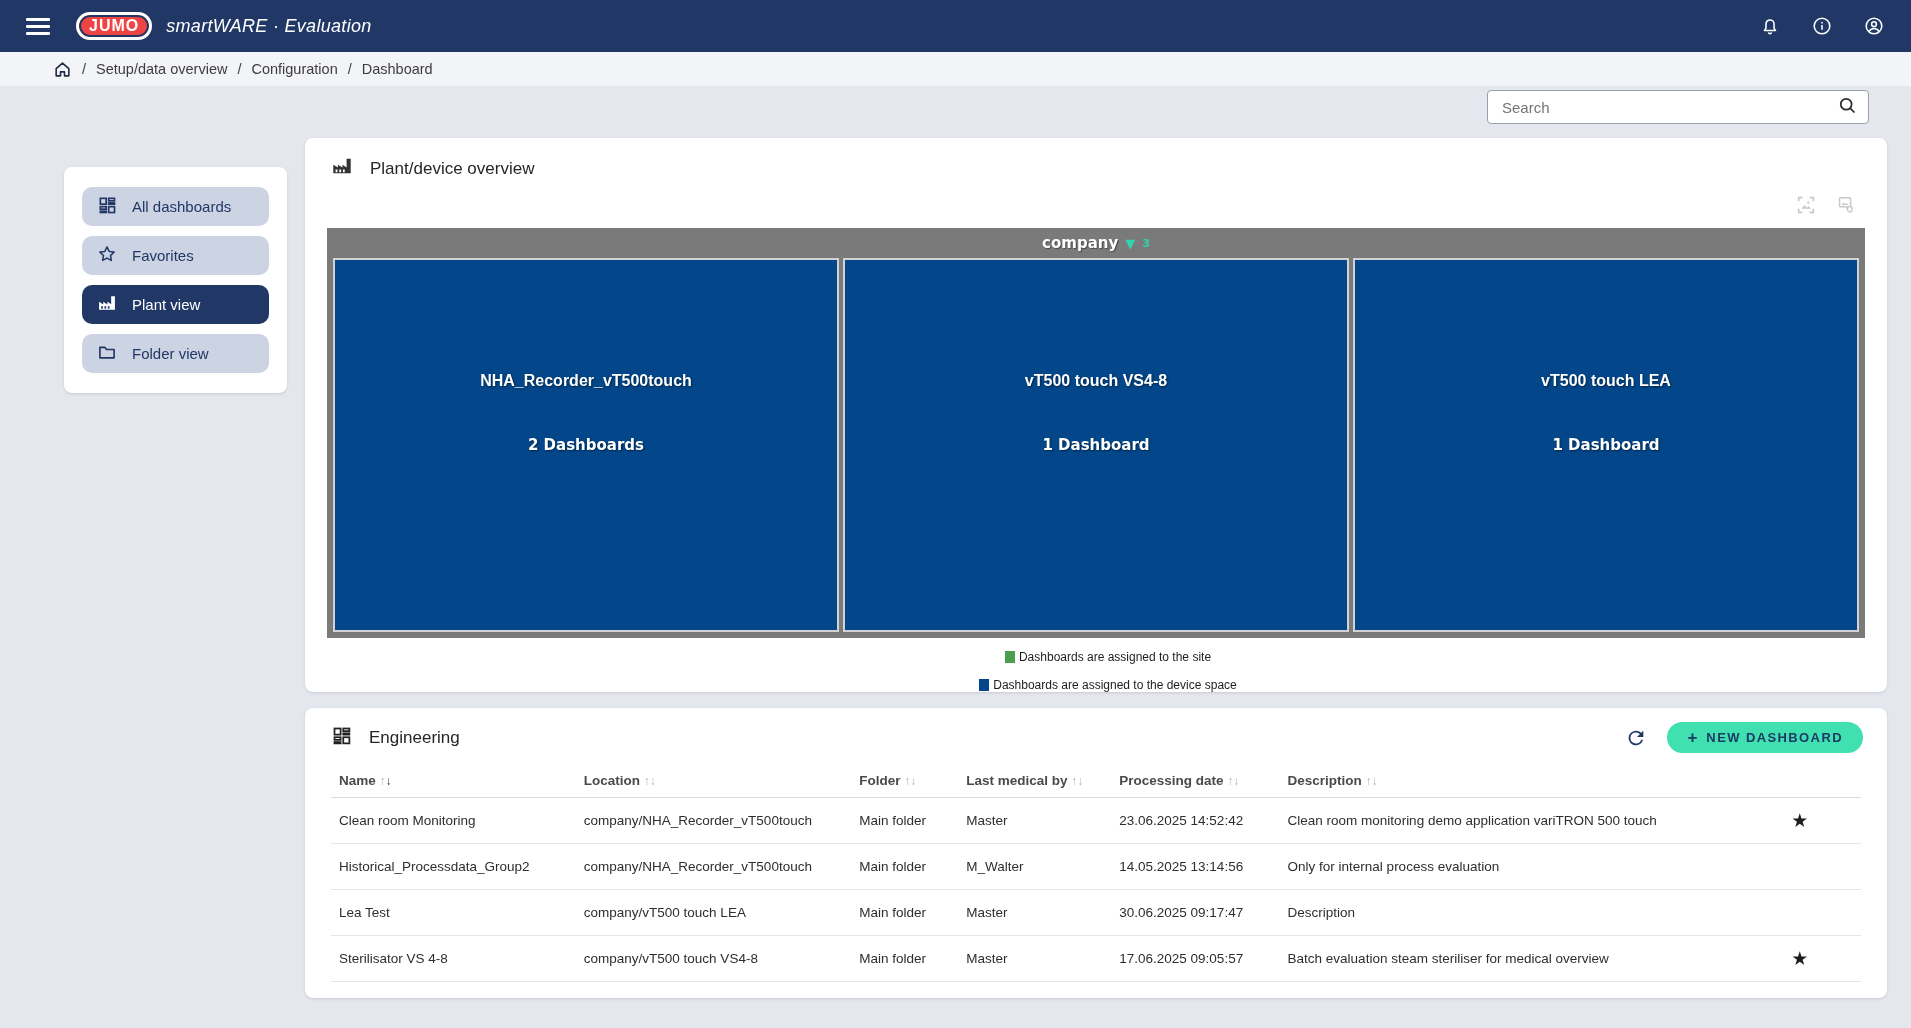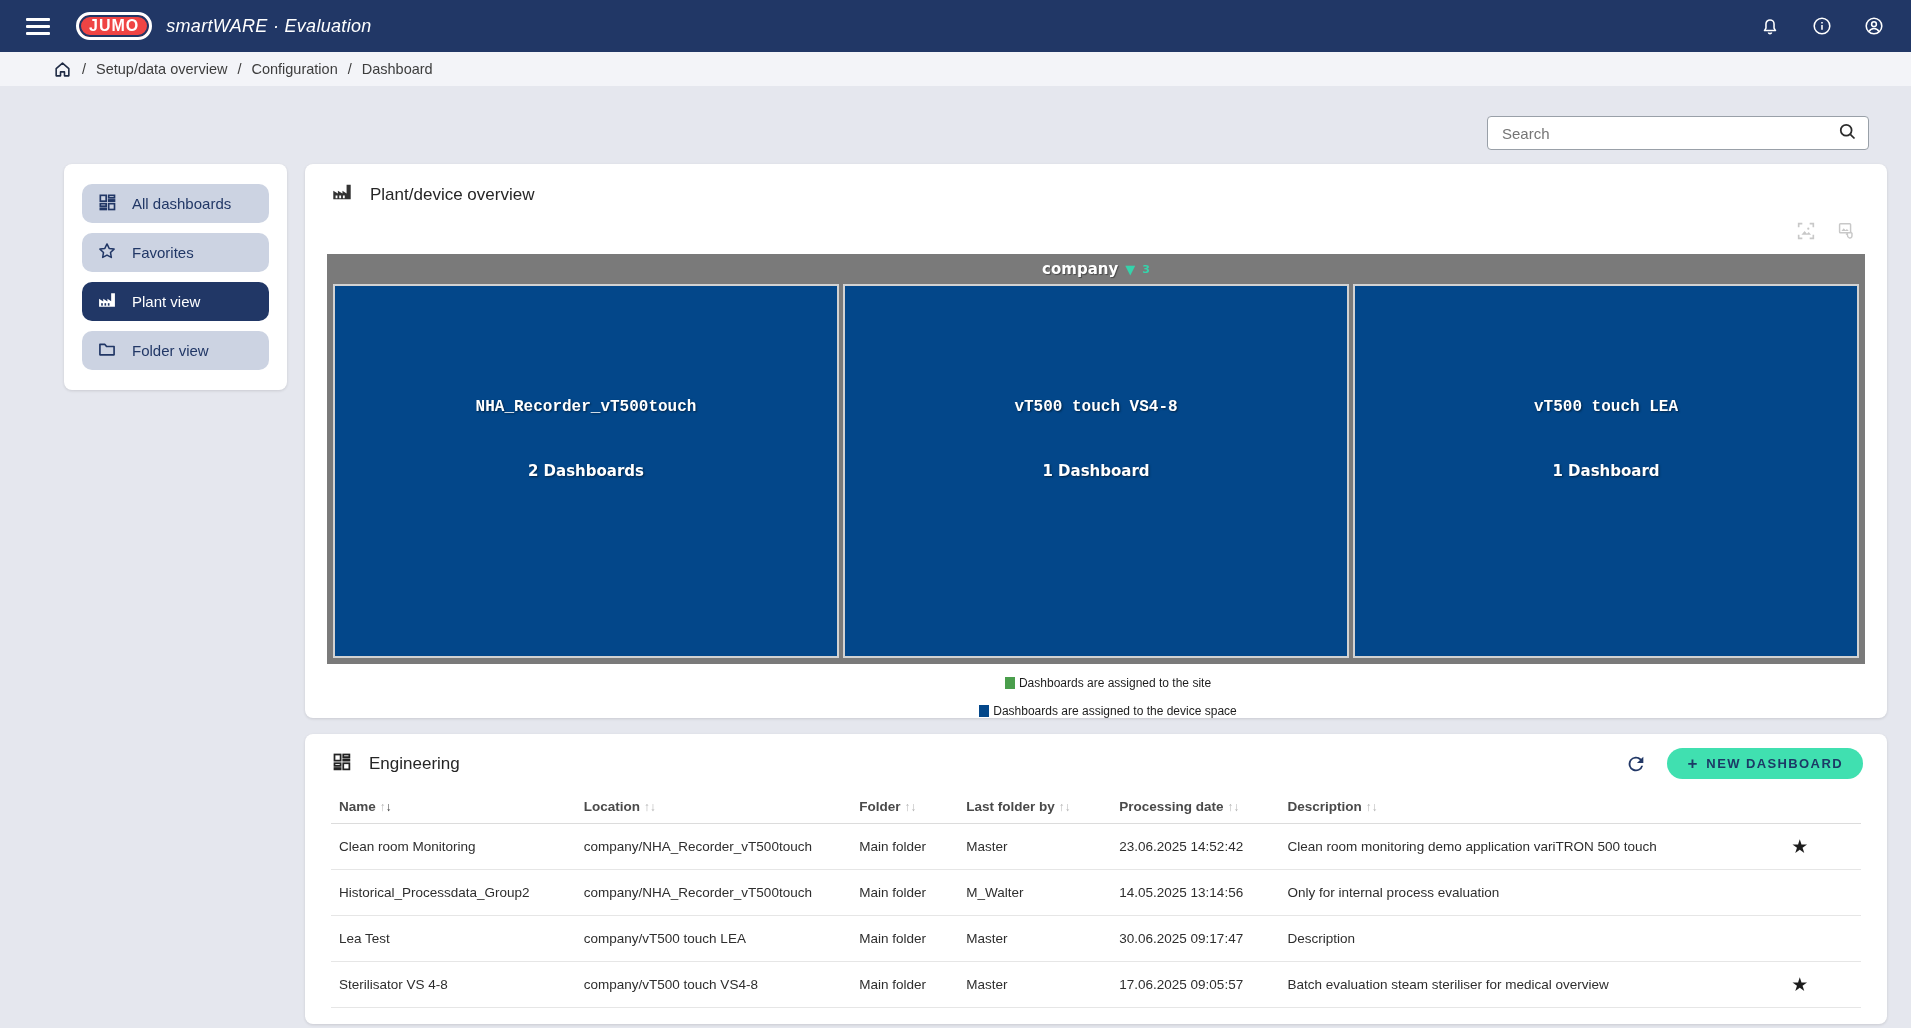--- a/index.html
+++ b/index.html
@@ -17,31 +17,31 @@
   .nav-icons svg { display:block; cursor:pointer; }
 
   
   .breadcrumb-bar { height:34px; background:#f3f4f8; display:flex; align-items:center; padding-left:53px; gap:10px;
                     font-size:14.5px; color:#3d3d3d; }
   .crumb { cursor:pointer; }
   .crumb-sep { color:#3d3d3d; }
   .home-ic { display:flex; align-items:center; cursor:pointer; }
 
   
-  .search-row { display:flex; justify-content:flex-end; padding:30px 42px 0 0; }
+  .search-row { display:flex; justify-content:flex-end; padding:4px 42px 0 0; }
   .search-box { width:382px; height:34px; background:#fff; border:1px solid #99a0a8; border-radius:4px;
                 display:flex; align-items:center; padding:0 10px 0 14px; }
   .search-box input { flex:1; border:none; outline:none; font-size:15px; font-family:inherit; color:#333; background:transparent; }
   .search-box input::placeholder { color:#757575; }
 
   
   .content { display:flex; align-items:flex-start; gap:18px; padding:14px 24px 0 64px; }
 
   .sidebar-card { width:223px; background:#fff; border-radius:8px; padding:20px 18px;
-                  box-shadow:0 1px 3px rgba(0,0,0,.12); display:flex; flex-direction:column; gap:10px; }
+                  box-shadow:0 1px 3px rgba(0,0,0,.12); display:flex; flex-direction:column; gap:10px;margin-top:29px; }
   .nav-btn { height:39px; border-radius:10px; background:#ccd3e2; color:#213766; display:flex; align-items:center;
              gap:15px; padding:0 15px; font-size:15px; cursor:pointer; }
   .nav-btn.selected { background:#213766; color:#fff; }
   .nav-btn svg { flex:0 0 auto; }
 
   .main-col { flex:1; }
   .panel { background:#fff; border-radius:8px; box-shadow:0 1px 3px rgba(0,0,0,.12); }
 
   
   .panel-header { display:flex; align-items:center; gap:17px; padding:17px 24px 4px 26px; font-size:17px; color:#262626; }
@@ -50,21 +50,21 @@
 
   .frame { margin:0 22px; background:#7a7a7a; padding:0 6px 6px; }
   .company-bar { height:30px; display:flex; align-items:center; justify-content:center; gap:7px;
                  color:#fff; font-weight:bold; font-size:15px; font-family:"DejaVu Sans",sans-serif;
                  text-shadow:1px 1px 1px rgba(0,0,0,.4); cursor:pointer; }
   .tri { color:#35d3ab; font-size:13px; text-shadow:none; }
   .tri-sup { color:#35d3ab; font-size:11px; vertical-align:super; font-weight:bold; text-shadow:none; }
   .tiles { display:flex; gap:4px; height:374px; }
   .tile { flex:1; background:#03478a; border:2px solid #d2d2d2; display:flex; flex-direction:column; align-items:center;
           padding-top:112px; gap:46px; cursor:pointer; }
-  .tile-name { color:#fff; font-family:Liberation Mono, monospace; font-weight:bold; font-size:16px;
+  .tile-name { color:#fff; font-family:Liberation Sans, sans-serif; font-weight:bold; font-size:16px;
                text-shadow:1px 1px 2px rgba(0,0,0,.5); }
   .tile-count { color:#fff; font-family:"DejaVu Sans",sans-serif; font-weight:bold; font-size:15px;
                 text-shadow:1px 1px 2px rgba(0,0,0,.5); }
 
   .legend { display:flex; align-items:center; gap:14px; margin:12px 0 16px 24px; font-size:12px; color:#1d1d1d;flex-direction:column; }
   .legend-item { display:flex; align-items:center; gap:4px; }
   .sw { width:10px; height:12px; display:inline-block; }
   .sw-site { background:#4a9e4c; }
   .sw-device { background:#03478a; }
 
@@ -295,21 +295,21 @@
             <col class="col-edit">
           <col class="col-date">
             <col class="col-desc">
             <col class="col-star">
         </colgroup>
         <thead>
           <tr>
             <th><span>Name</span> <span class="arr">↑</span><span class="arr active">↓</span></th>
             <th><span>Location</span> <span class="arr">↑</span><span class="arr">↓</span></th>
             <th><span>Folder</span> <span class="arr">↑</span><span class="arr">↓</span></th>
-            <th><span>Last folder by</span> <span class="arr">↑</span><span class="arr">↓</span></th>
+            <th><span>Last medical by</span> <span class="arr">↑</span><span class="arr">↓</span></th>
             <th><span>Processing date</span> <span class="arr">↑</span><span class="arr">↓</span></th>
             <th><span>Description</span> <span class="arr">↑</span><span class="arr">↓</span></th>
             <th></th>
           </tr>
         </thead>
         <tbody>
         <tr>
           <td>Clean room Monitoring</td>
           <td>company/NHA_Recorder_vT500touch</td>
           <td>Main folder</td>

